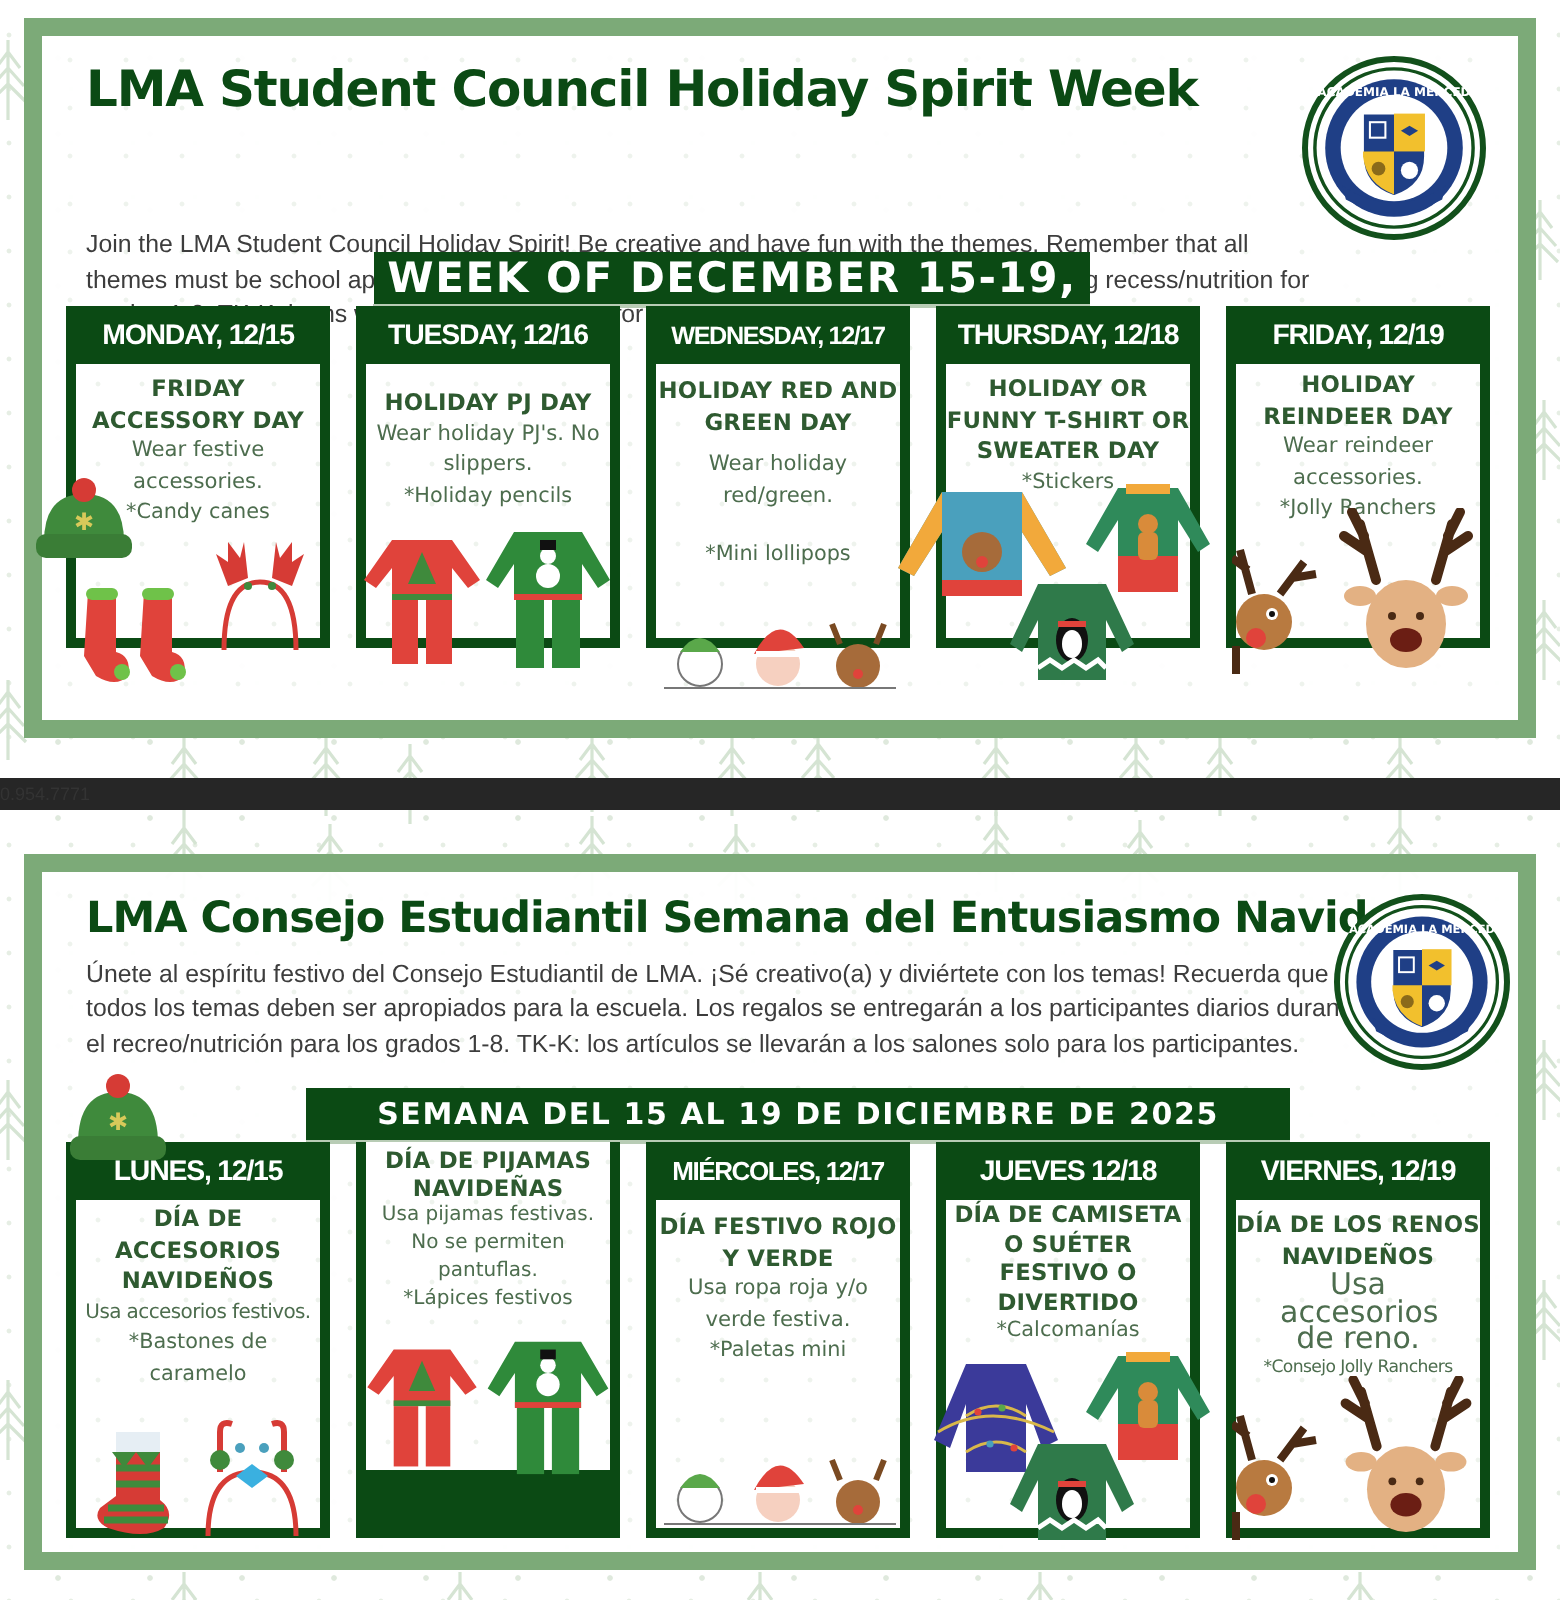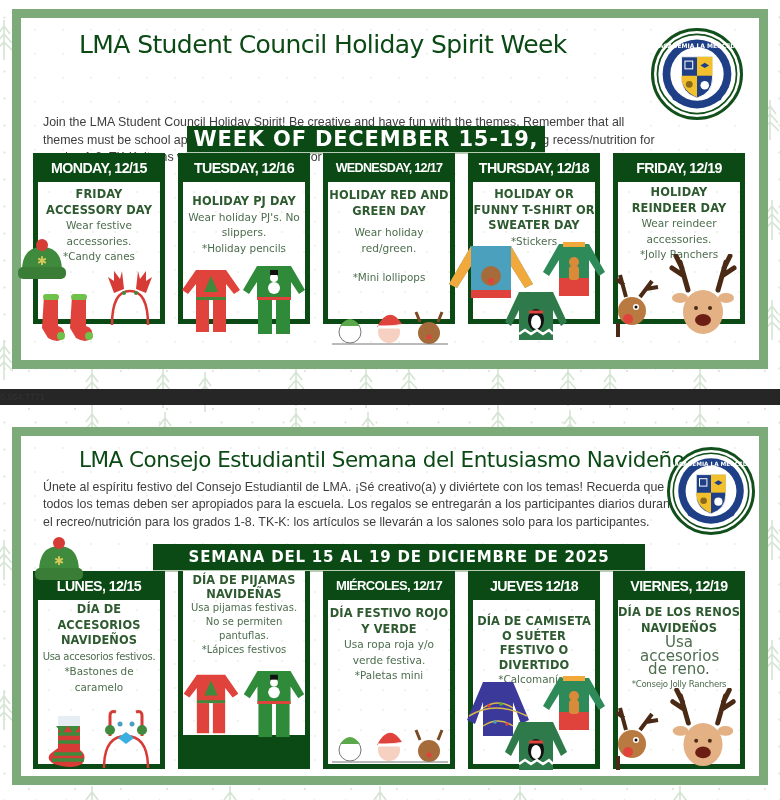--- a/index.html
+++ b/index.html
@@ -32,23 +32,22 @@
     position: absolute; left: 0; top: 389px; width: 780px; height: 16px;
     background: #262626;
   }
   .divider span {
     position: absolute; left: 0; top: 3px; font-size: 9px; color: #333;
     font-family: "Liberation Sans", sans-serif;
   }
   .title {
     position: absolute; left: 22px;
     font-family: "DejaVu Sans", sans-serif;
-    font-weight: normal; color: #0b4a14;
+    font-weight: bold; color: #0b4a14;
     letter-spacing: -0.6px;
-    margin-left: 36px;
   }
   .p1 .title { top: 12px; font-size: 25px; }
   .p2 .title { top: 11px; font-size: 21.5px; letter-spacing: -0.5px; }
   .intro {
     position: absolute; left: 22px;
     font-family: "Liberation Sans", sans-serif;
     color: #3d3d3d; font-size: 12.4px; line-height: 17.5px;
   }
   .p1 .intro { top: 53px; width: 625px; margin-top: 43px; }
   .p2 .intro { top: 43px; width: 640px; line-height: 17.3px; }
@@ -437,21 +436,21 @@
             <circle cx="97" cy="27" r="2.5" fill="#e0433b"></circle>
             <path d="M0 34 H116" stroke="#777" stroke-width="1"></path>
           </svg>
       </div>
     </div>
   </div>
 
   <div class="card" style="left:447px">
     <div class="card-header">JUEVES 12/18</div>
     <div class="card-body">
-      <div class="theme" style="padding-top:14px;line-height:14.5px">DÍA DE CAMISETA O SUÉTER FESTIVO O DIVERTIDO</div>
+      <div class="theme" style="padding-top:0;line-height:14.5px">DÍA DE CAMISETA O SUÉTER FESTIVO O DIVERTIDO</div>
       <div class="prize">*Calcomanías</div>
       <div class="art" style="left:-8px;top:80px">
         <svg width="66" height="58" viewBox="0 0 66 58">
             <path d="M18 2 H48 L64 40 L56 44 L48 22 V56 H18 V22 L10 44 L2 40 Z" fill="#3b3a9a"></path>
             <path d="M4 36 Q30 20 62 36 M18 46 Q33 36 48 46 M18 28 Q33 18 48 28" stroke="#d9b84a" stroke-width="1.5" fill="none"></path>
             <circle cx="24" cy="26" r="1.8" fill="#e0433b"></circle>
             <circle cx="36" cy="24" r="1.8" fill="#5aa84a"></circle>
             <circle cx="30" cy="42" r="1.8" fill="#4aa0bd"></circle>
             <circle cx="42" cy="44" r="1.8" fill="#e0433b"></circle>
           </svg>

